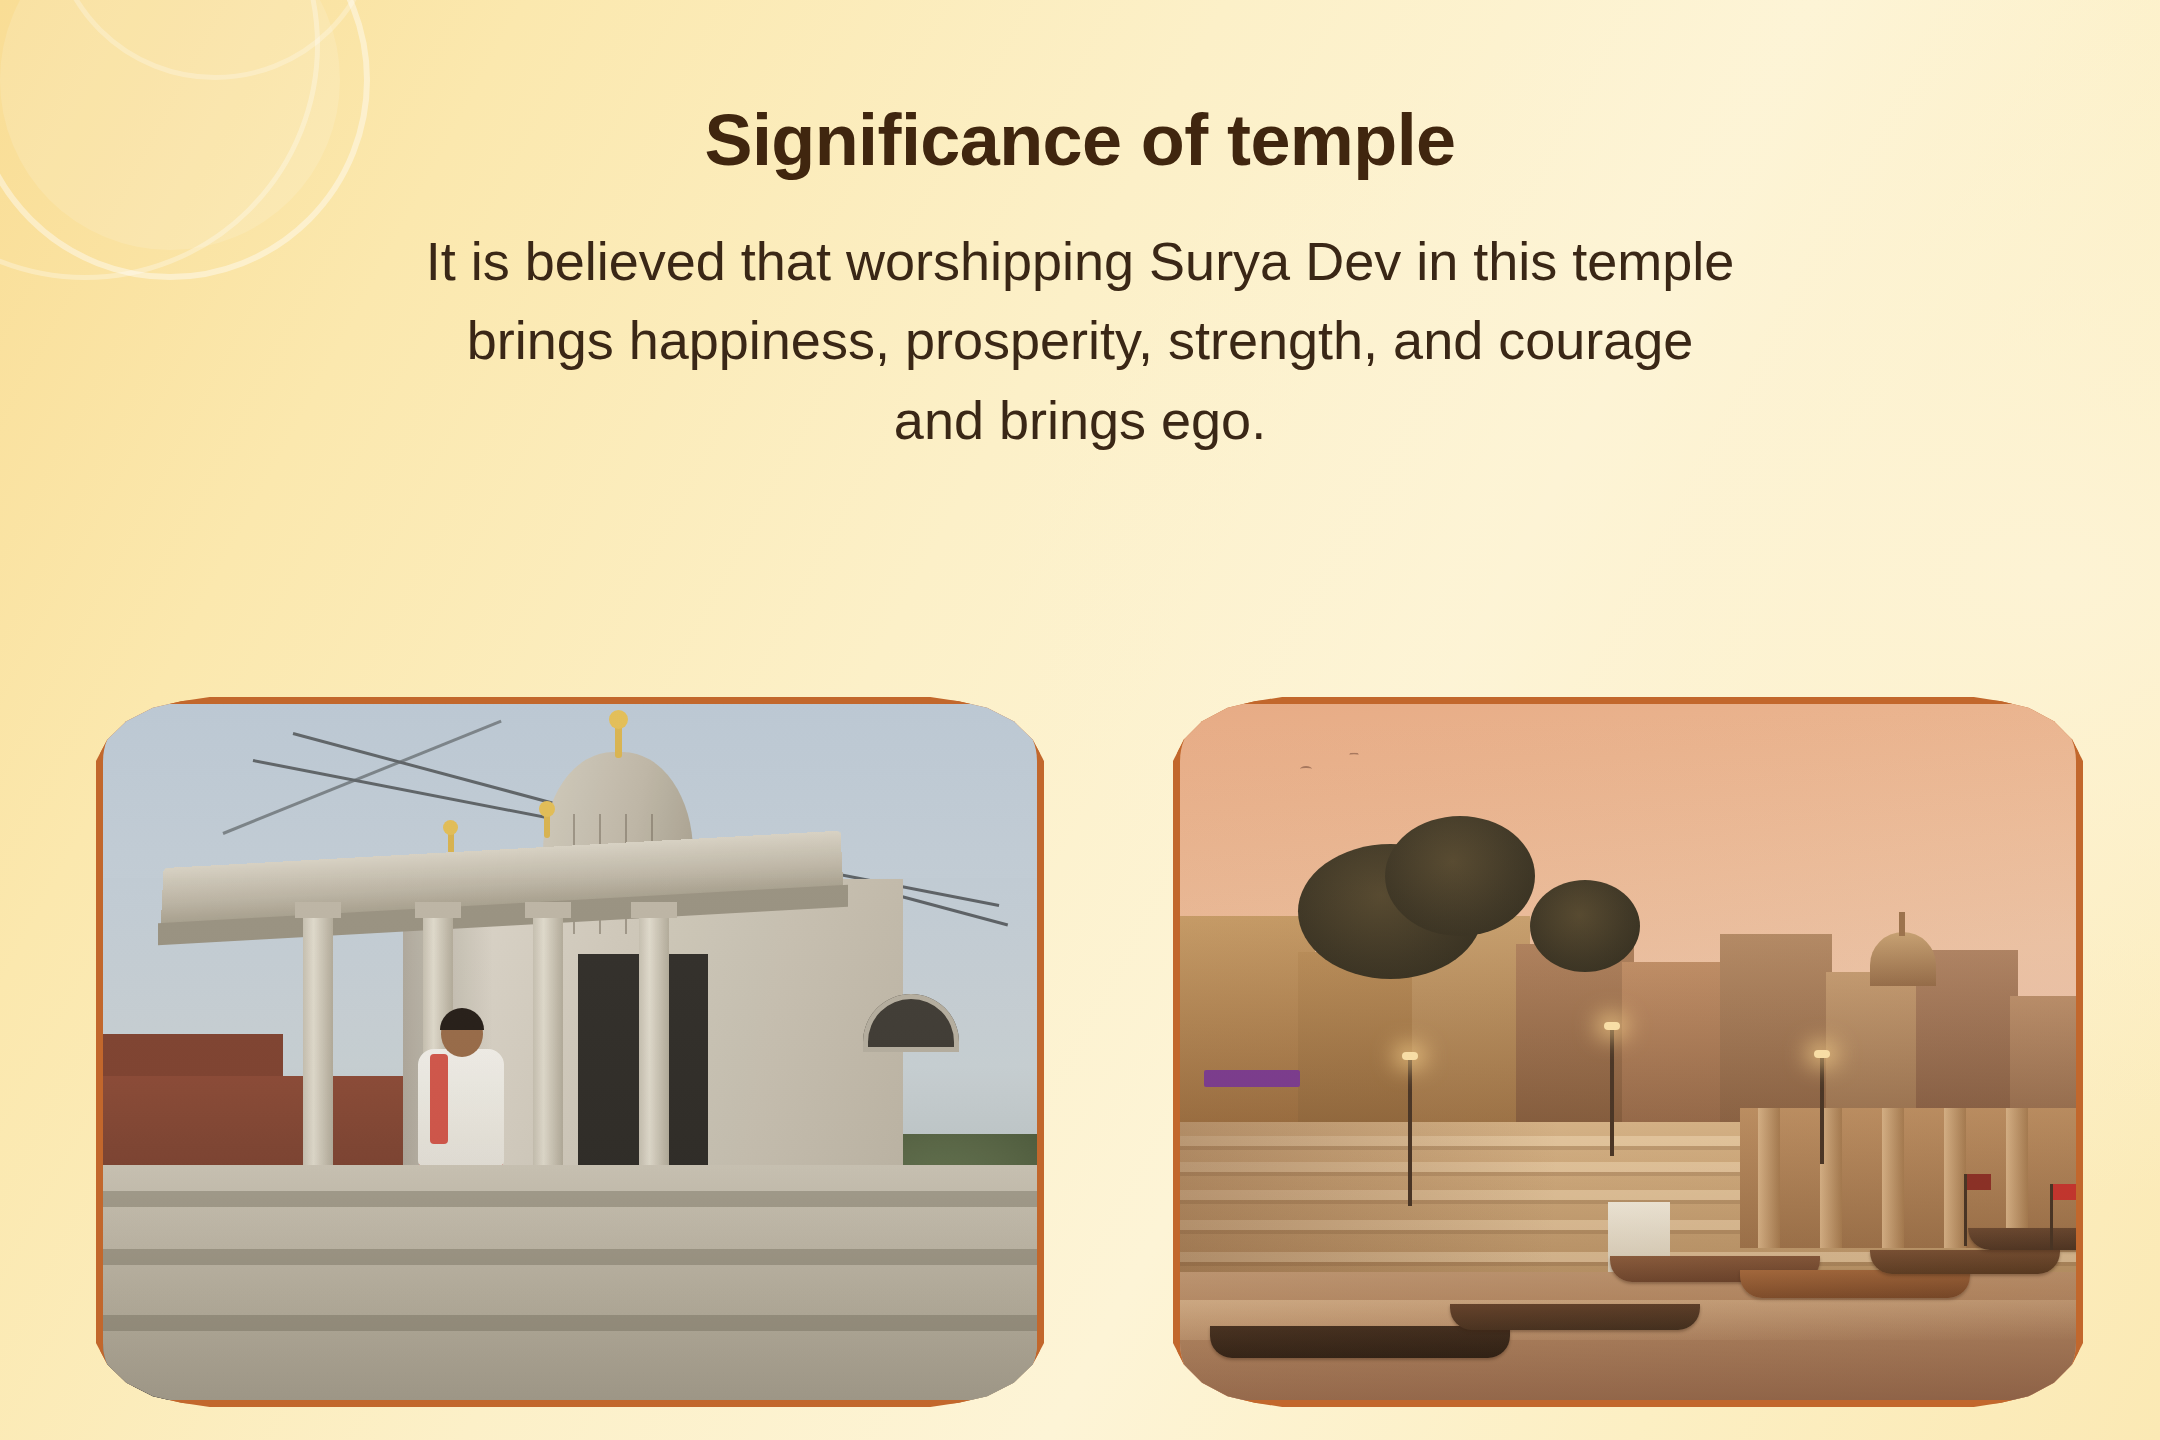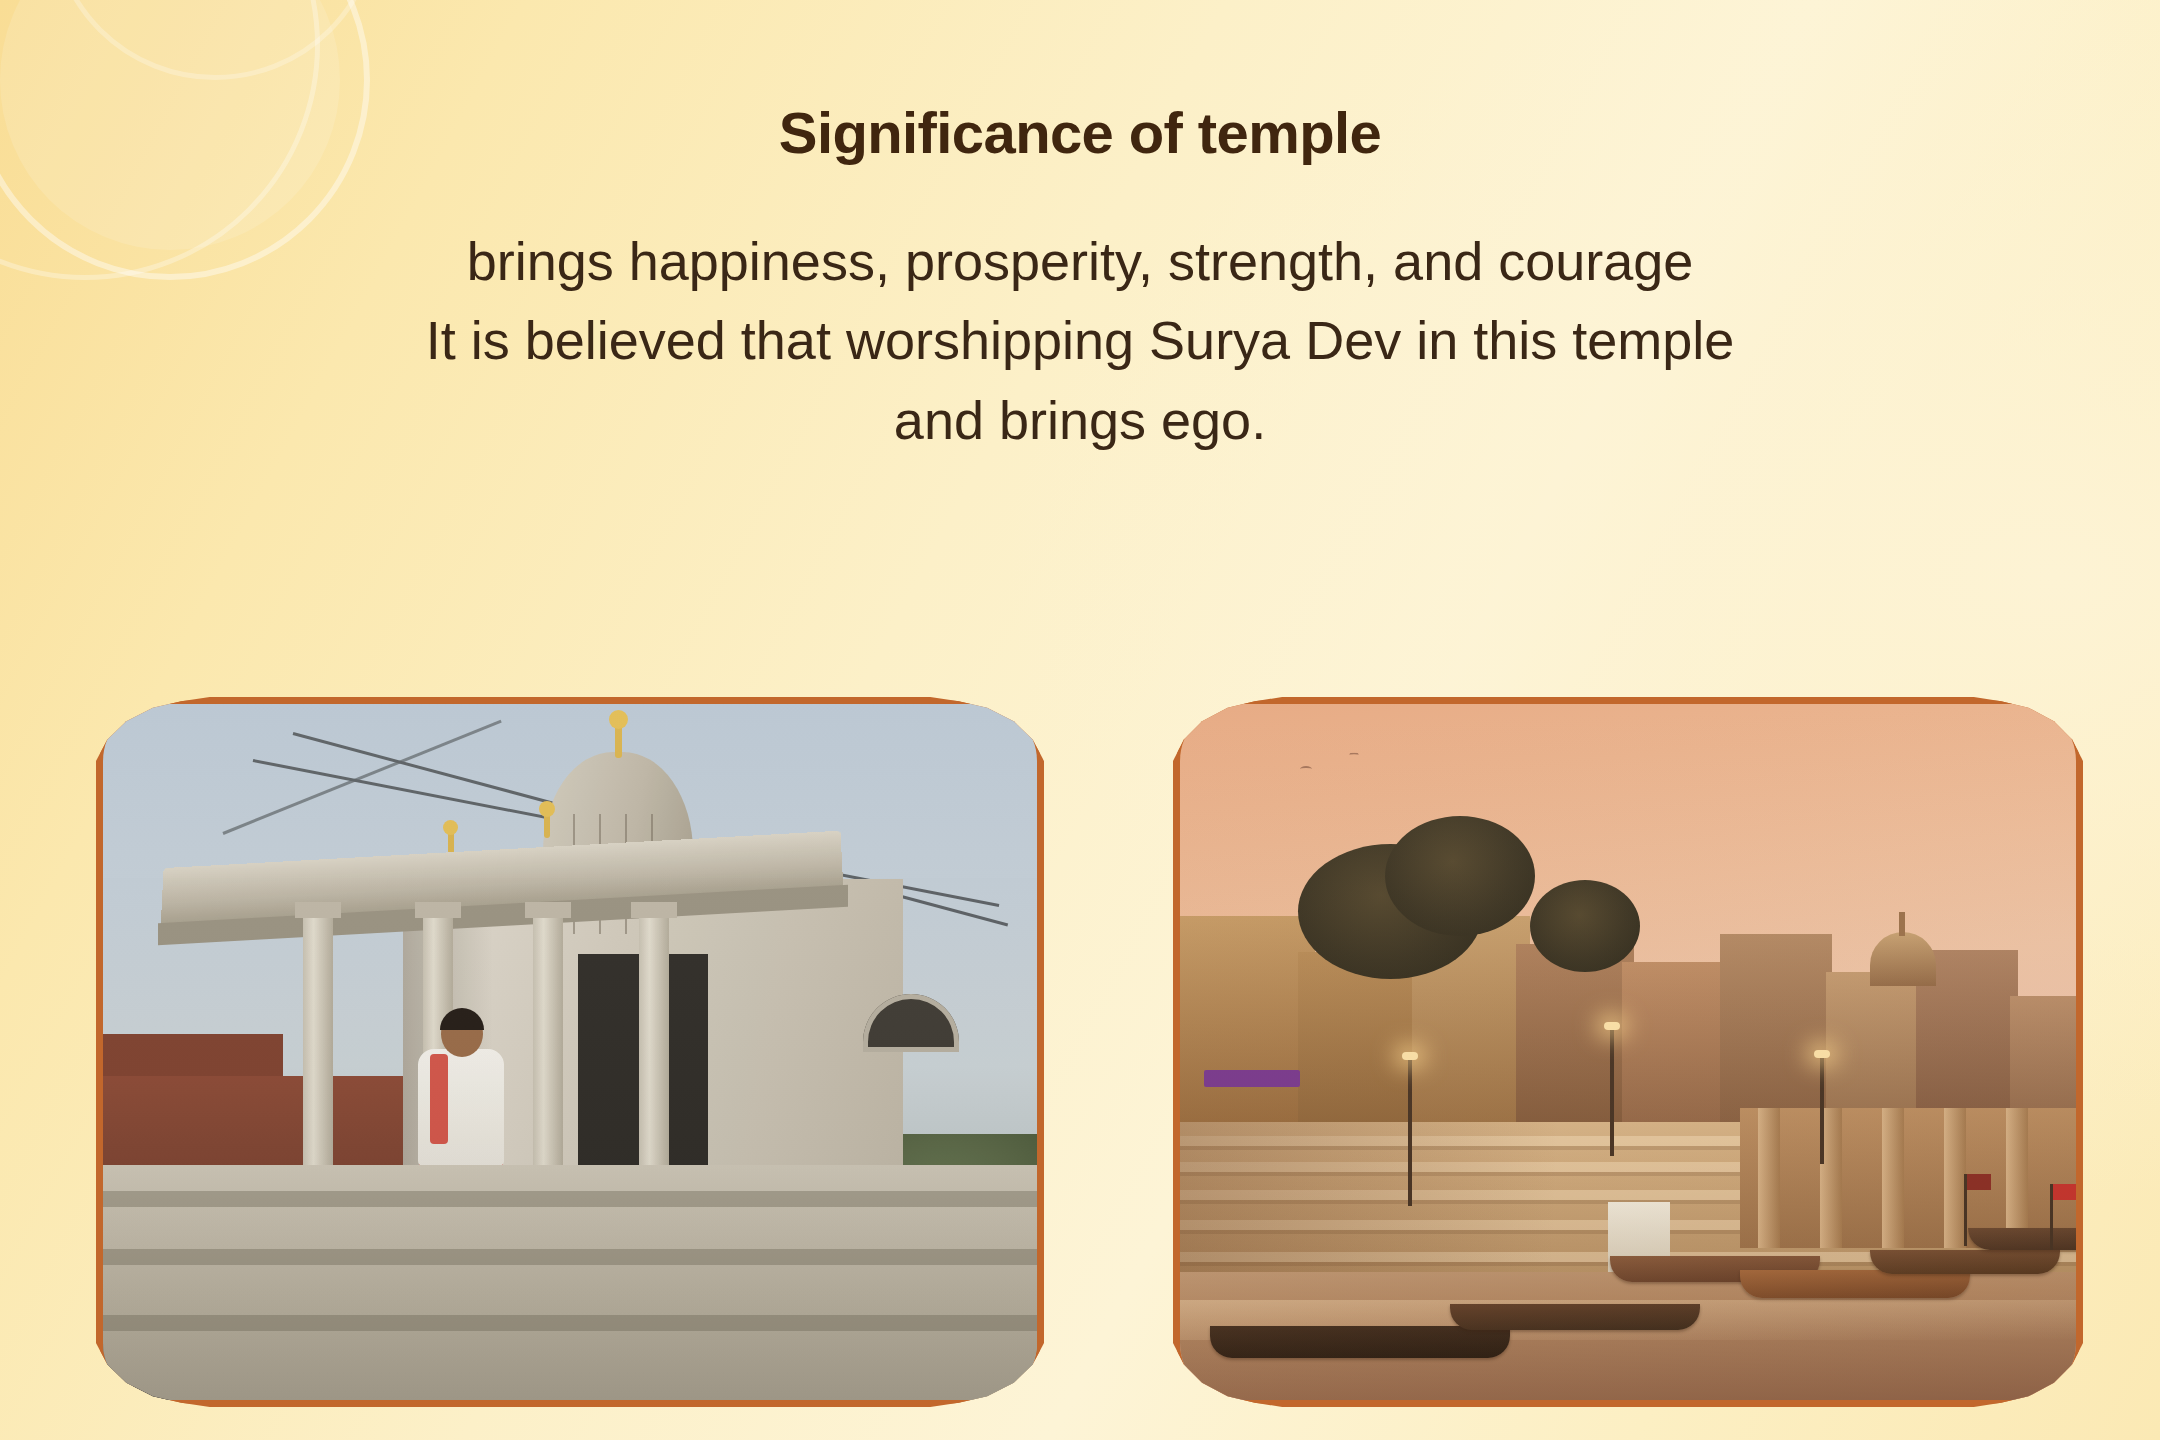--- a/index.html
+++ b/index.html
@@ -33,21 +33,21 @@
     position:absolute; left:150px; top:100px; width:340px; height:340px;
     border-radius:50%; background:rgba(255,255,255,0.13);
   }
 
   
   #content { position:absolute; inset:0; }
 
   #page-title {
     position:absolute; left:0; right:0; top:104px;
     text-align:center;
-    font-size:58px; font-weight:bold;
+    font-size:72px; font-weight:bold;
     letter-spacing:-0.6px;
     color:#40260f;
     line-height:1;
   }
 
   #body-copy {
     position:absolute; left:200px; width:1760px; top:222px;
     text-align:center;
     font-size:54px; font-weight:400;
     line-height:1.47;
@@ -279,22 +279,22 @@
   <div class="ring r2"></div>
   <div class="ring r1"></div>
   <div class="ring r3"></div>
 </div>
 
 <div id="content">
 
   <h1 id="page-title">Significance of temple</h1>
 
   <div id="body-copy">
+    <span class="line">It is believed that worshipping Surya Dev in this temple</span>
     <span class="line">brings happiness, prosperity, strength, and courage</span>
-    <span class="line">It is believed that worshipping Surya Dev in this temple</span>
     <span class="line">and brings ego.</span>
   </div>
 
   <div id="photo-left" class="photo-frame">
     <div class="photo-inner">
       <div class="lp-sky"></div>
 
       <div class="lp-wire lp-w1"></div>
       <div class="lp-wire lp-w2"></div>
       <div class="lp-wire lp-w3"></div>

